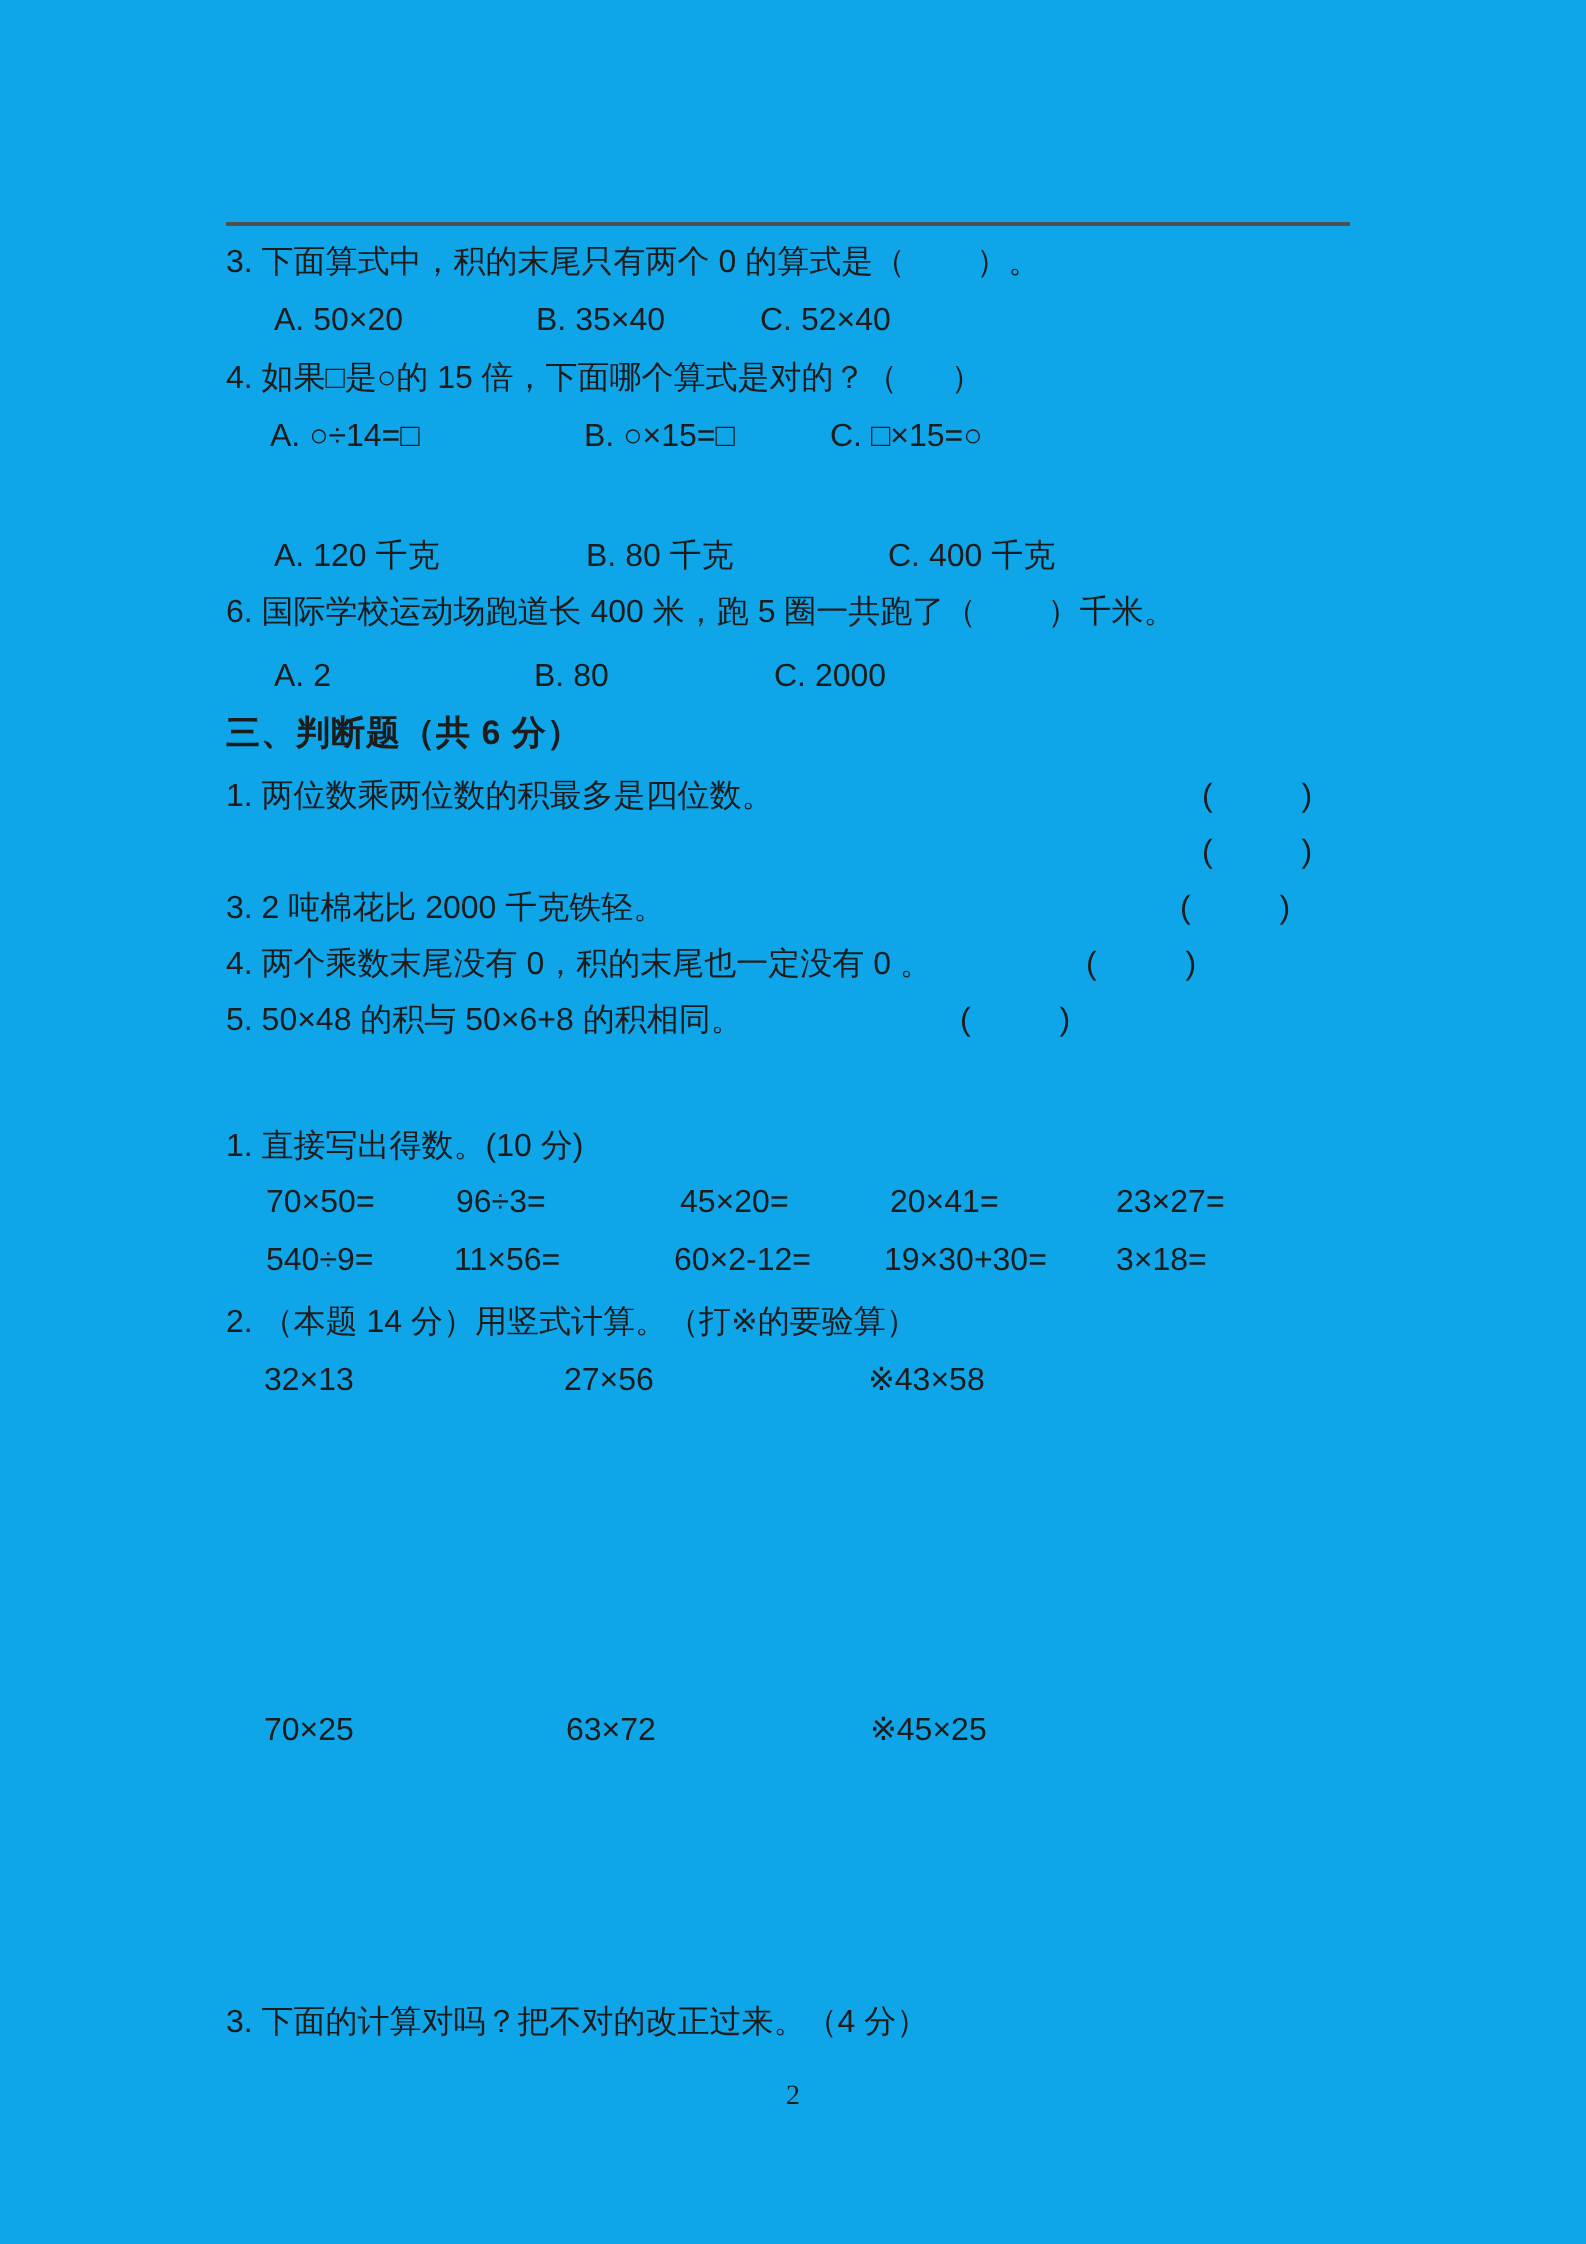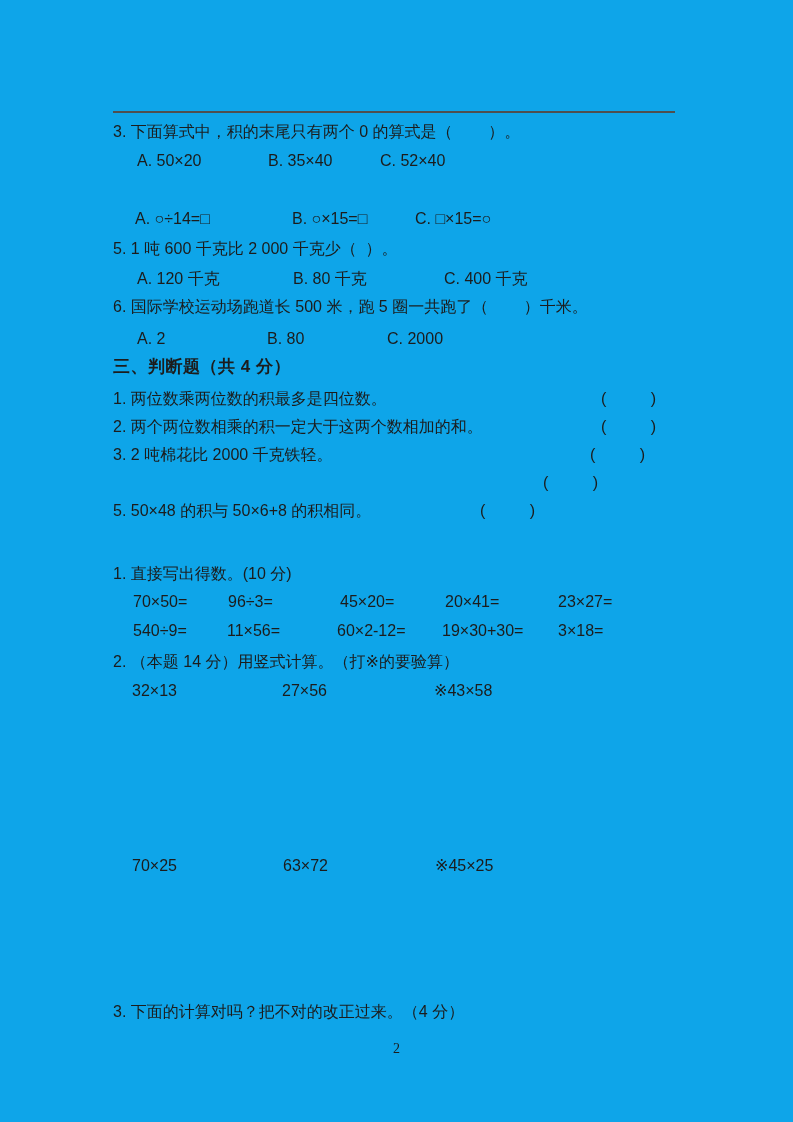--- a/index.html
+++ b/index.html
@@ -46,45 +46,45 @@
 
 <div class="page">
 
   <div class="rule"></div>
 
   <span class="abs" style="top:122px;left:113px">3. 下面算式中，积的末尾只有两个 0 的算式是（        ）。</span>
   <span class="abs" style="top:151px;left:137px">A. 50×20</span>
   <span class="abs" style="top:151px;left:268px">B. 35×40</span>
   <span class="abs" style="top:151px;left:380px">C. 52×40</span>
 
+  <span class="abs" style="top:180px;left:113px">4. 如果□是○的 15 倍，下面哪个算式是对的？（      ）</span>
   <span class="abs" style="top:209px;left:135px">A. ○÷14=□</span>
   <span class="abs" style="top:209px;left:292px">B. ○×15=□</span>
   <span class="abs" style="top:209px;left:415px">C. □×15=○</span>
 
-  <span class="abs" style="top:239px;left:113px">5. 1 吨 600 千克比 2 000 千克少（  ）。</span>
   <span class="abs" style="top:269px;left:137px">A. 120 千克</span>
   <span class="abs" style="top:269px;left:293px">B. 80 千克</span>
   <span class="abs" style="top:269px;left:444px">C. 400 千克</span>
 
-  <span class="abs" style="top:297px;left:113px">6. 国际学校运动场跑道长 500 米，跑 5 圈一共跑了（        ）千米。</span>
+  <span class="abs" style="top:297px;left:113px">6. 国际学校运动场跑道长 400 米，跑 5 圈一共跑了（        ）千米。</span>
   <span class="abs" style="top:329px;left:137px">A. 2</span>
   <span class="abs" style="top:329px;left:267px">B. 80</span>
   <span class="abs" style="top:329px;left:387px">C. 2000</span>
 
-  <span class="abs heading" style="top:357px;left:113px">三、判断题（共 4 分）</span>
+  <span class="abs heading" style="top:357px;left:113px">三、判断题（共 6 分）</span>
 
   <span class="abs" style="top:389px;left:113px">1. 两位数乘两位数的积最多是四位数。</span>
   <span class="abs" style="top:389px;left:601px">(          )</span>
 
-  <span class="abs" style="top:417px;left:113px">2. 两个两位数相乘的积一定大于这两个数相加的和。</span>
   <span class="abs" style="top:417px;left:601px">(          )</span>
 
   <span class="abs" style="top:445px;left:113px">3. 2 吨棉花比 2000 千克铁轻。</span>
   <span class="abs" style="top:445px;left:590px">(          )</span>
 
+  <span class="abs" style="top:473px;left:113px">4. 两个乘数末尾没有 0，积的末尾也一定没有 0 。</span>
   <span class="abs" style="top:473px;left:543px">(          )</span>
 
   <span class="abs" style="top:501px;left:113px">5. 50×48 的积与 50×6+8 的积相同。</span>
   <span class="abs" style="top:501px;left:480px">(          )</span>
 
 
   <span class="abs" style="top:564px;left:113px">1. 直接写出得数。(10 分)</span>
 
   <span class="abs" style="top:592px;left:133px">70×50=</span>
   <span class="abs" style="top:592px;left:228px">96÷3=</span>

